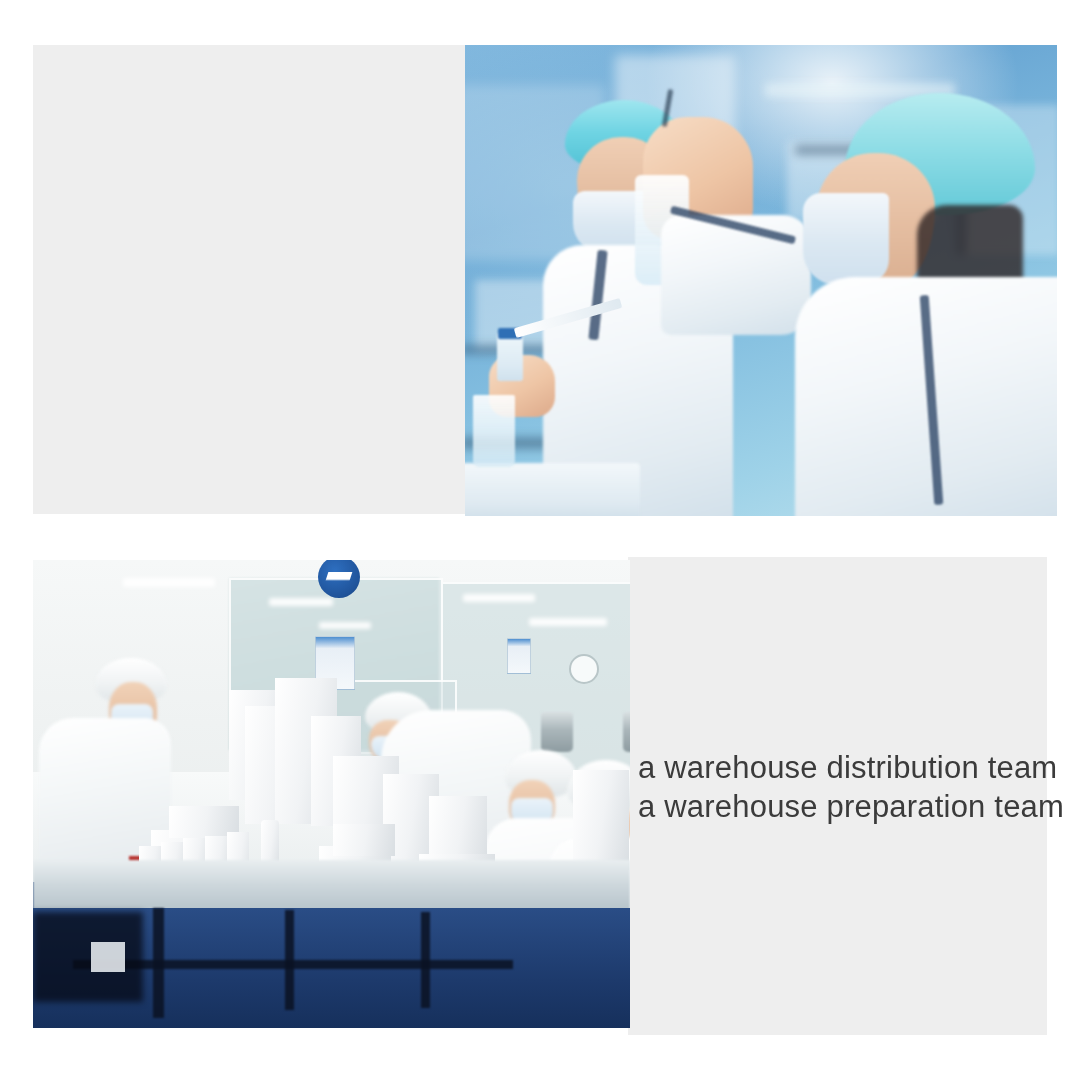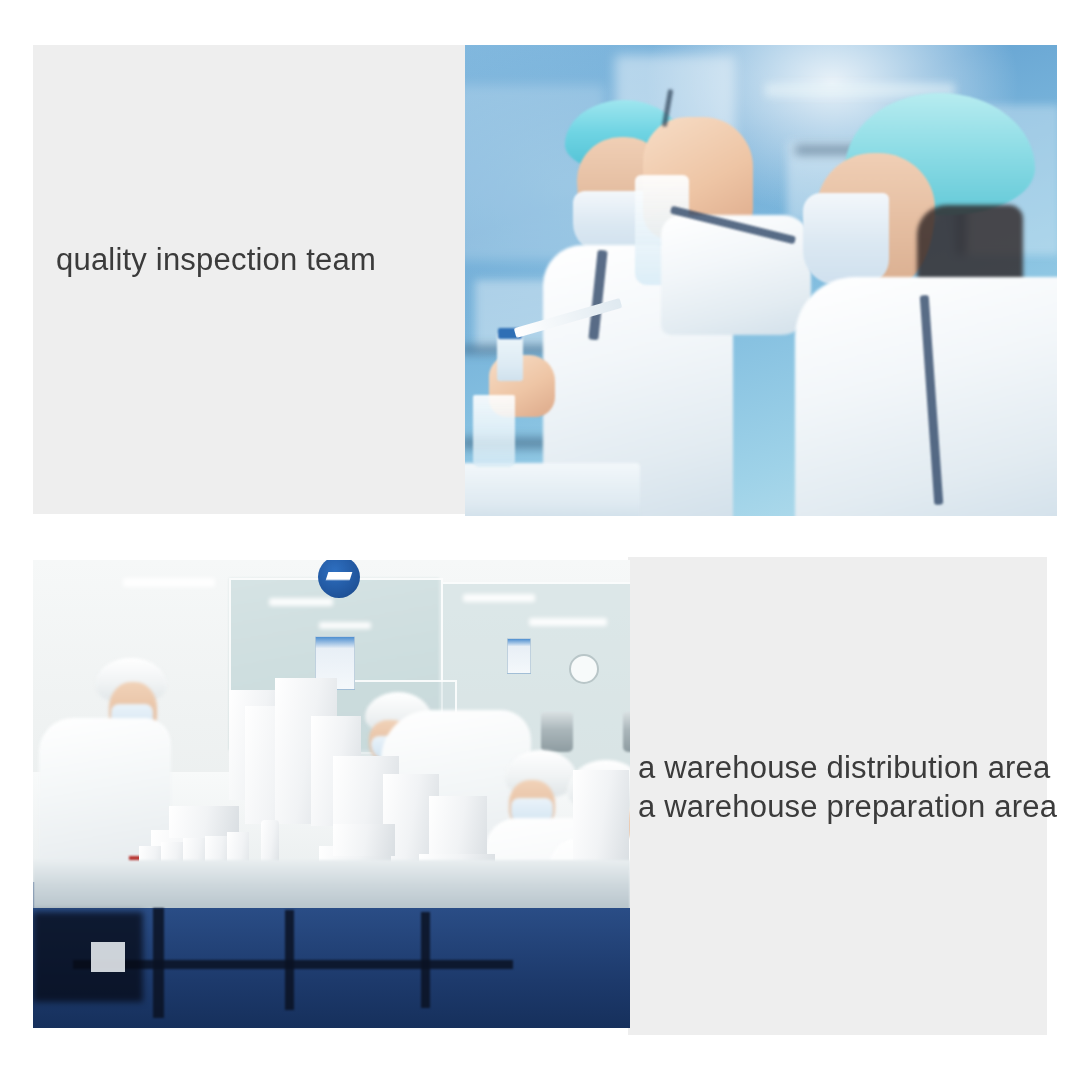--- a/index.html
+++ b/index.html
@@ -269,21 +269,20 @@
   }
 </style>
 </head>
 <body>
 
 <div class="board">
 
   <div class="gray-panel" id="top-gray"></div>
 
   <div class="caption" id="top-caption">
-    <span class="line">quality inspection team</span>
   </div>
 
   <div class="photo" id="top-photo">
     <div class="lab-bg"></div>
 
     <div class="lab-wallpanel" style="left:-10px; top:40px; width:150px; height:175px;"></div>
     <div class="lab-wallpanel" style="left:150px; top:10px; width:120px; height:90px; background:rgba(255,255,255,.45);"></div>
     <div class="lab-shelf" style="left:300px; top:38px; width:190px; height:14px;"></div>
     <div class="lab-shelf" style="left:322px; top:96px; width:150px; height:80px; background:rgba(230,242,248,.45);"></div>
     <div class="lab-dark" style="left:330px; top:100px; width:130px; height:10px;"></div>
@@ -318,22 +317,22 @@
     <div class="coat" style="left:330px; top:232px; width:285px; height:245px; border-radius:60px 20px 0 0;"></div>
     <div class="coat-seam" style="left:462px; top:250px; width:9px; height:210px; transform:rotate(-4deg);"></div>
 
     <div class="bench" style="left:-10px; top:418px; width:185px; height:66px; border-radius:4px;"></div>
     <div class="beaker" style="left:8px; top:350px; width:42px; height:72px;"></div>
   </div>
 
   <div class="gray-panel" id="bottom-gray"></div>
 
   <div class="caption" id="bottom-caption">
-    <span class="line">a warehouse distribution area</span>
-    <span class="line">a warehouse preparation area</span>
+    <span class="line">a warehouse distribution team</span>
+    <span class="line">a warehouse preparation team</span>
   </div>
 
   <div class="photo" id="bottom-photo">
     <div class="wh-bg"></div>
 
     <div class="wh-wall" style="left:0; top:0; width:597px; height:300px;"></div>
     <div class="wh-window" style="left:196px; top:18px; width:210px; height:172px;"></div>
     <div class="wh-glass-frame" style="left:196px; top:18px; width:210px; height:172px;"></div>
     <div class="wh-glass-frame" style="left:408px; top:22px; width:189px; height:190px; background:rgba(196,215,218,.5);"></div>
     <div class="wh-glass-frame" style="left:300px; top:120px; width:120px; height:110px; background:rgba(200,218,220,.40);"></div>

